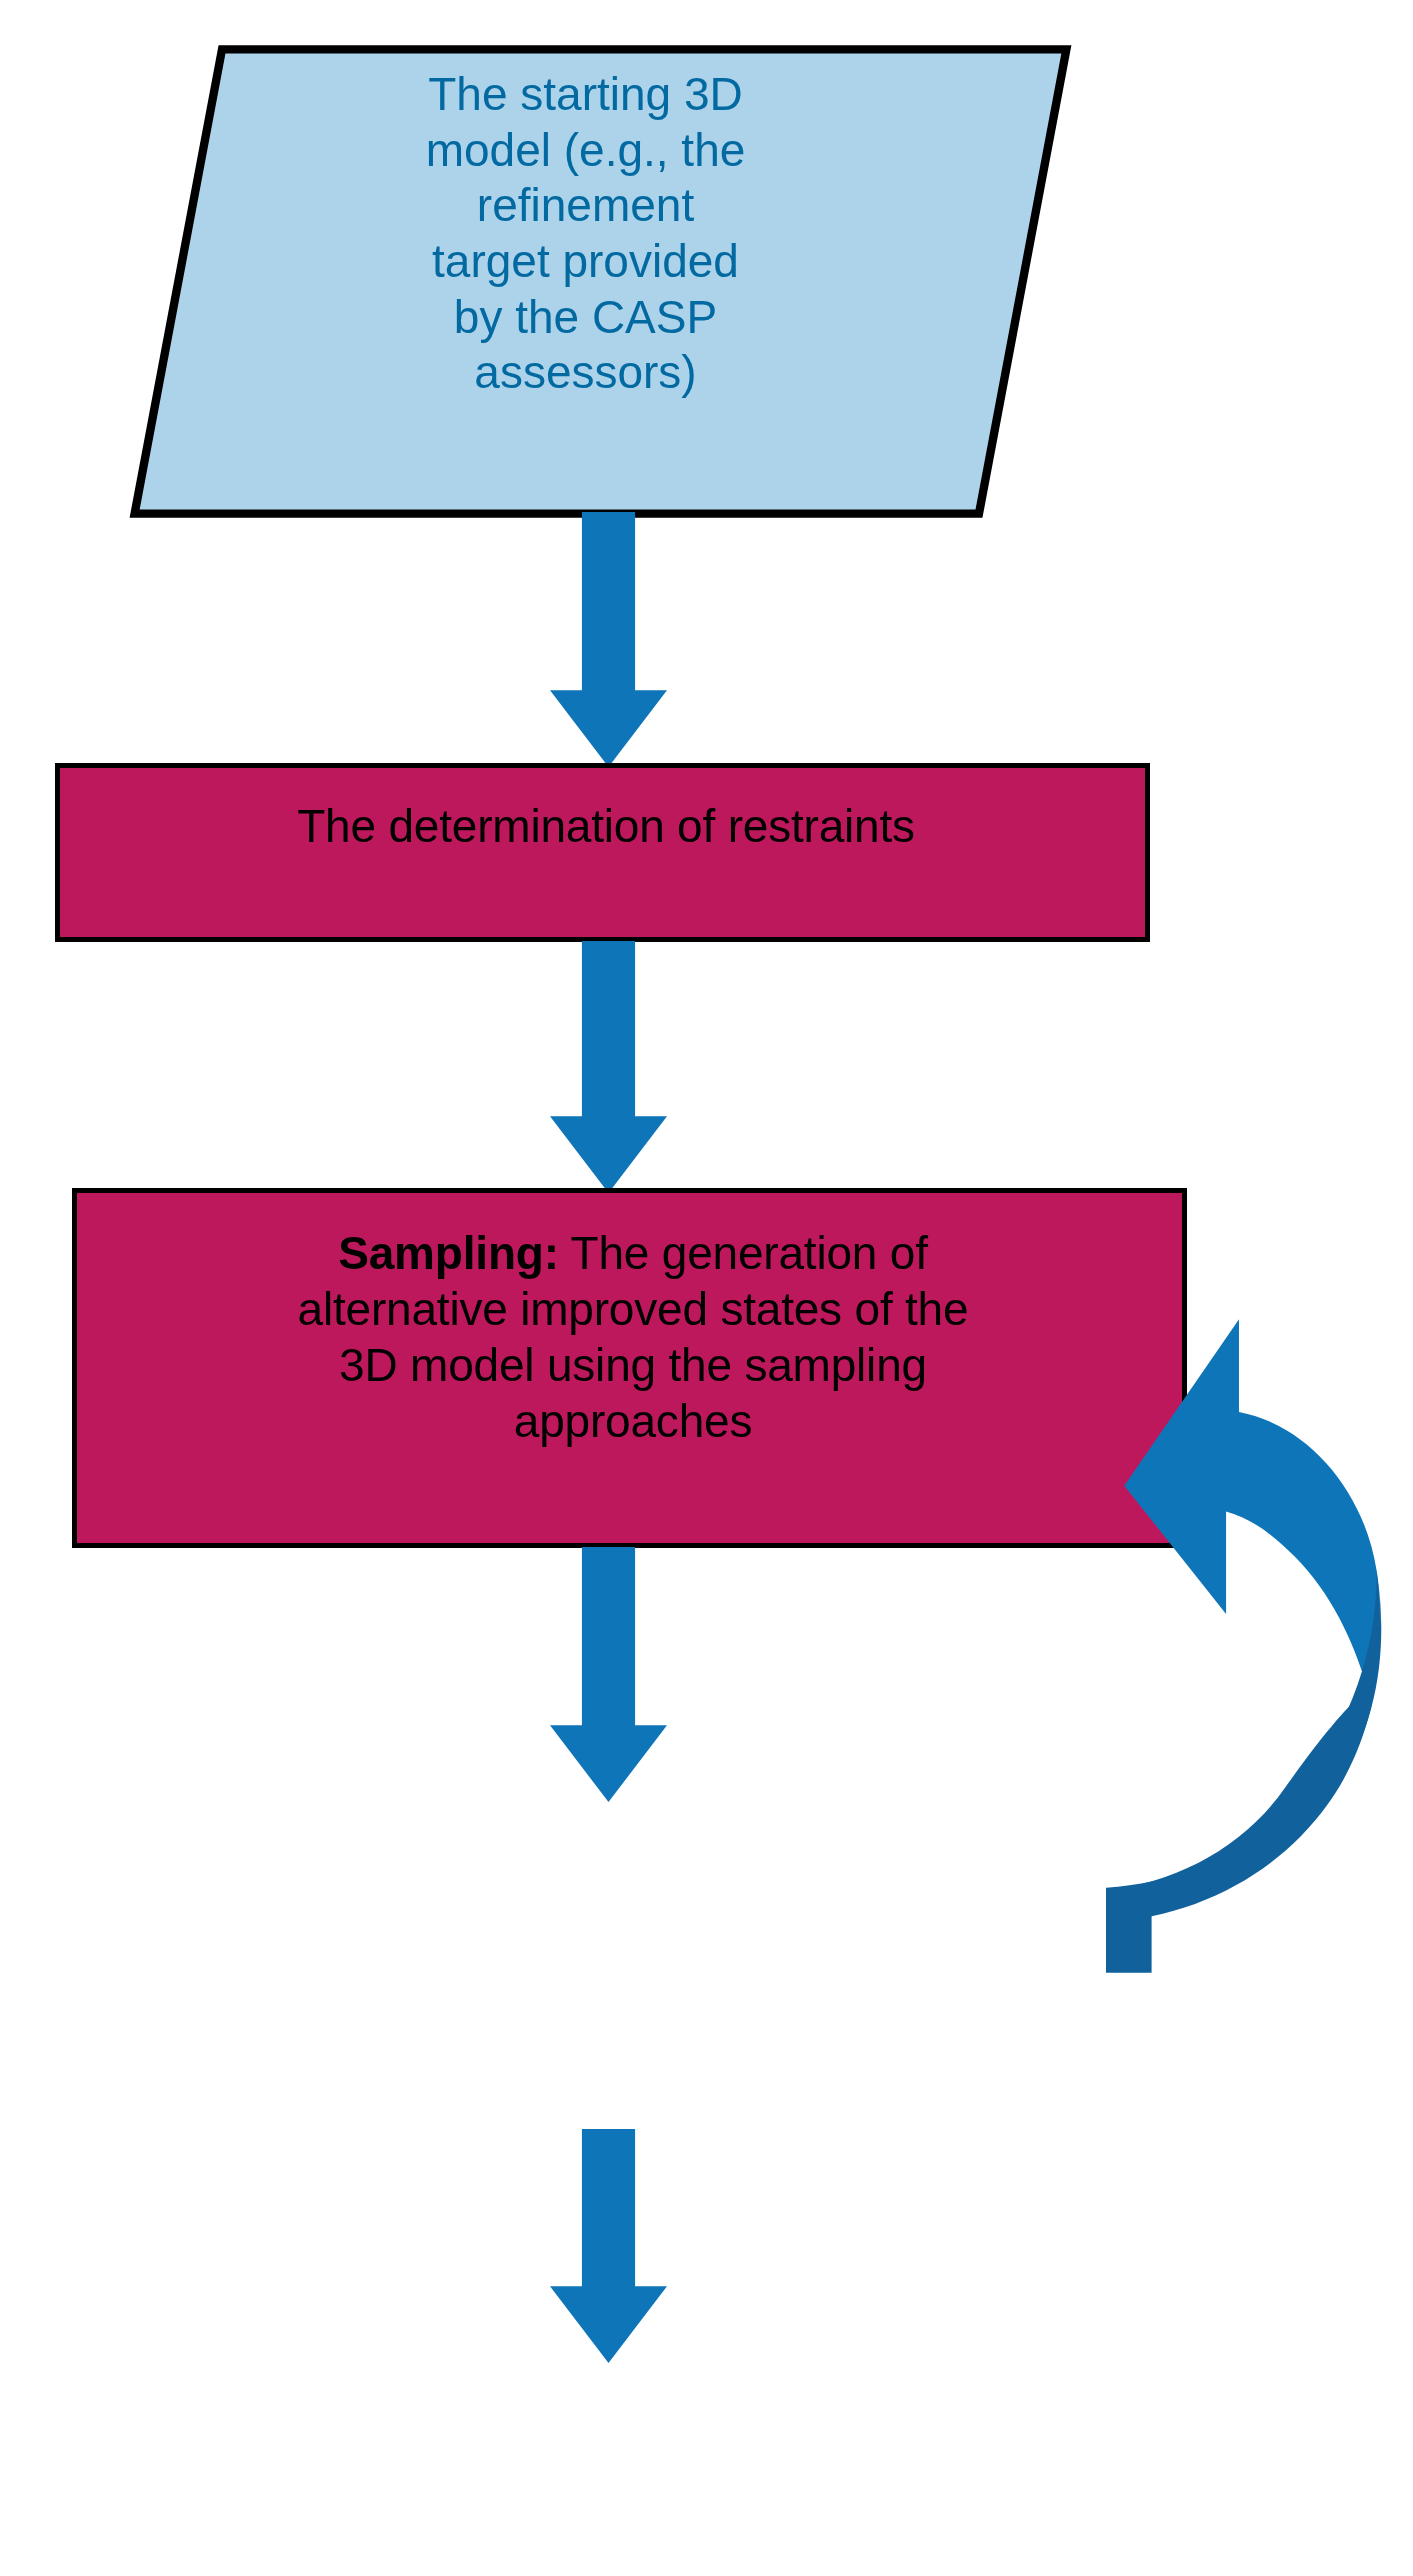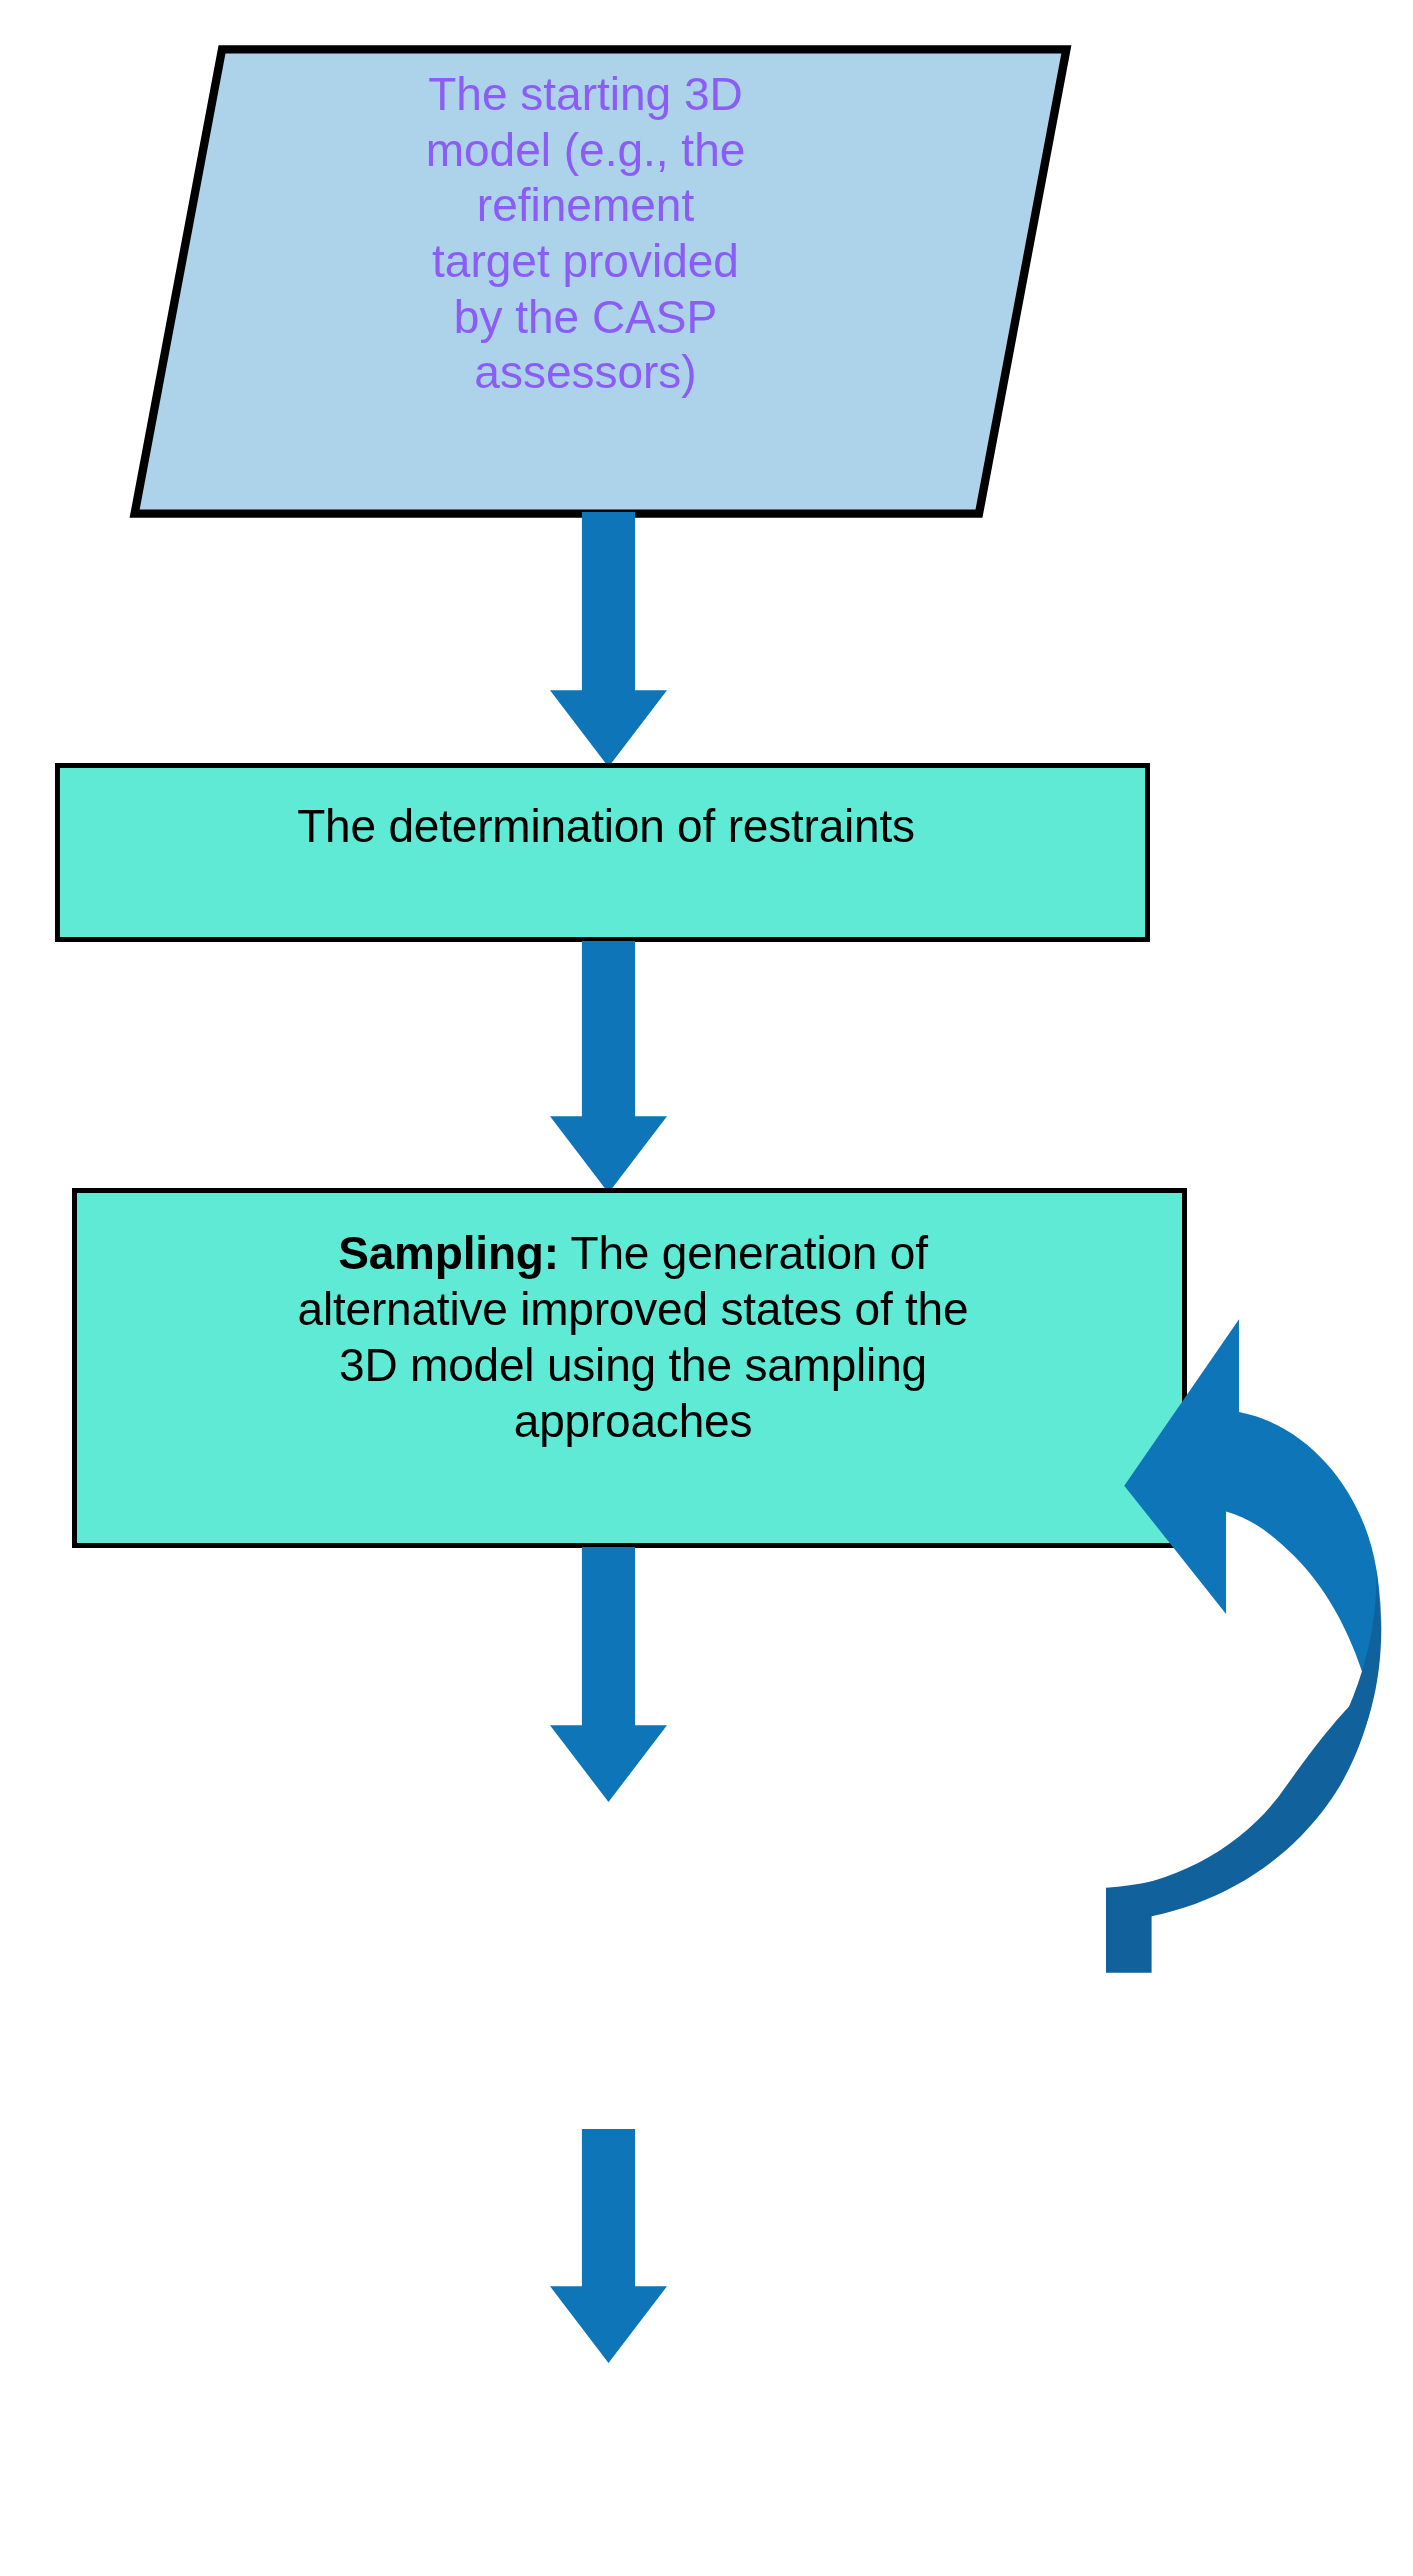--- a/index.html
+++ b/index.html
@@ -16,21 +16,21 @@
   }
   #stage {
     position: absolute;
     left: 0; top: 0;
     width: 1413px;
     height: 2576px;
   }
   .node {
     position: absolute;
     box-sizing: border-box;
-    background: #5eead4;
+    background: #be185d;
     border: 5.3px solid #000000;
     display: flex;
     align-items: flex-start;
     justify-content: flex-end;
     color: #000000;
     text-align: center;
     line-height: 1.22;
     letter-spacing: -0.2px;
     padding-left: 7px;
   }
@@ -59,21 +59,21 @@
     left: 190px;
     top: 67px;
     width: 791px;
     height: 426px;
     display: flex;
     align-items: flex-start;
     justify-content: center;
     text-align: center;
     font-size: 46px;
     line-height: 1.21;
-    color: #8b5cf6;
+    color: #0369a1;
     white-space: pre-line;
     pointer-events: none;
   }
 
   
   #node-restraints {
     left: 55px;  top: 763px;  width: 1095px;  height: 179px;
     font-size: 46px;
     padding-top: 30px;
   }

